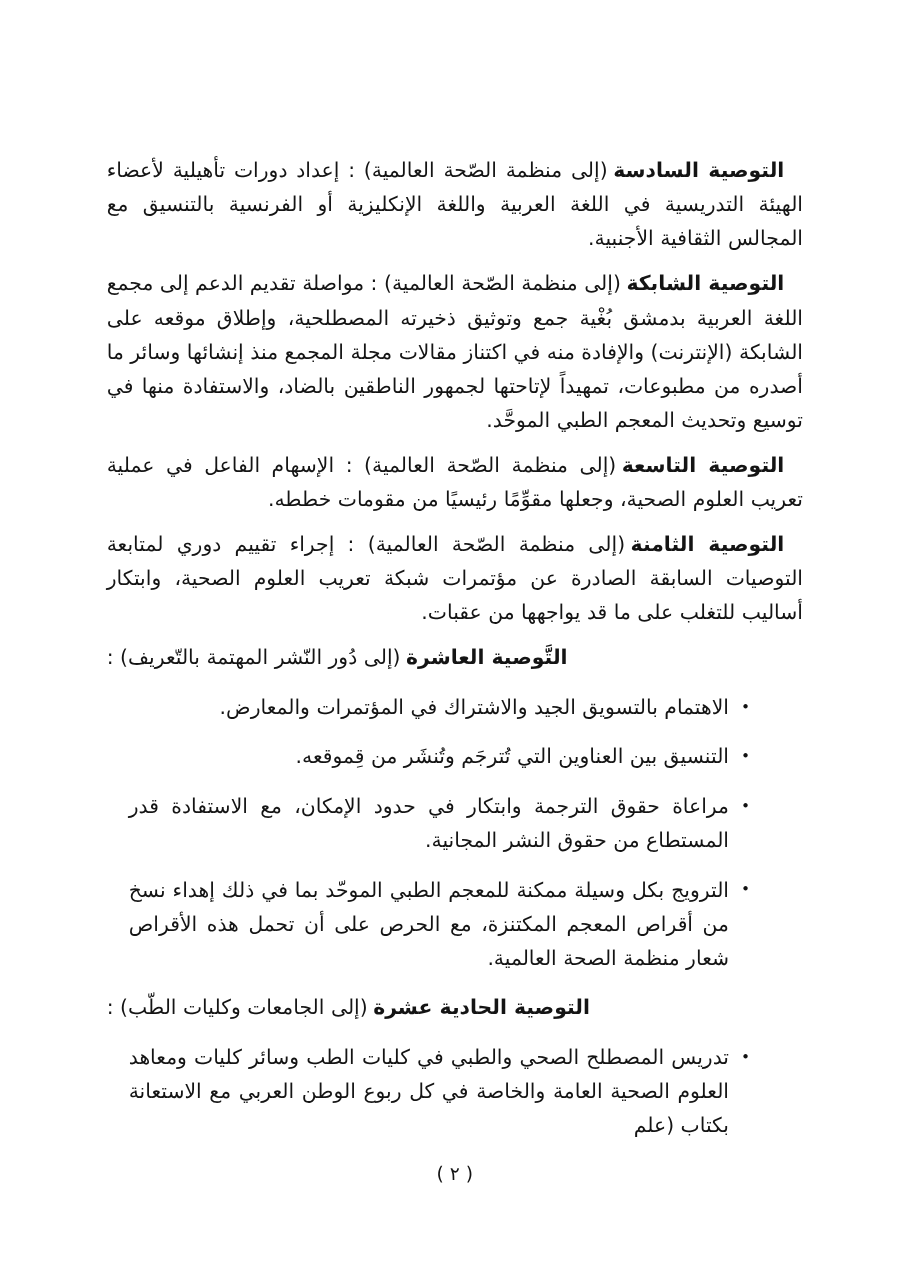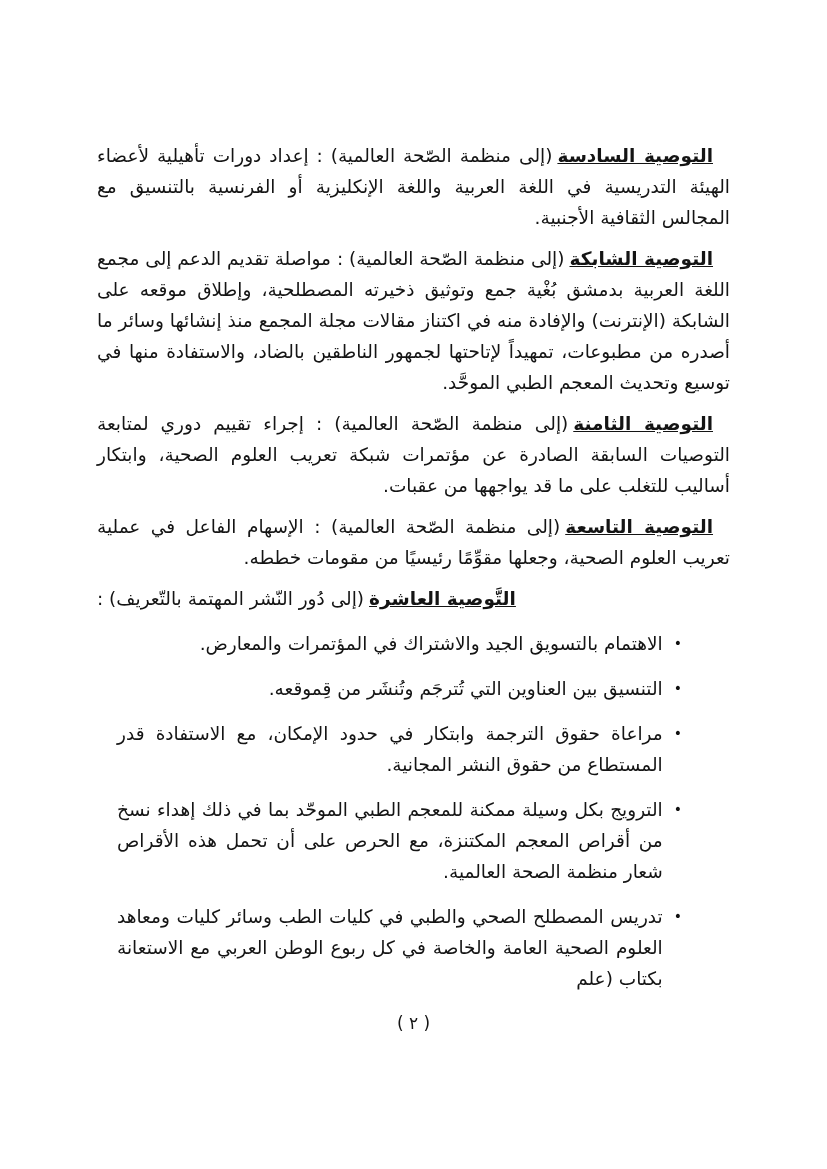--- a/index.html
+++ b/index.html
@@ -25,21 +25,20 @@
     line-height: 31px;
     text-align: justify;
   }
   .para {
     margin: 0 0 10px 0;
     text-indent: 17px;
   }
   .rec-title {
     font-weight: bold;
     padding-left: 5px;
-    text-decoration: underline;
   }
   .rec-heading {
     margin: 2px 0 14px 0;
     text-indent: 17px;
     text-align: left;
   }
   ul.bullets {
     list-style: none;
     margin: 0 0 6px 0;
     padding: 0 48px 0 0;
@@ -75,25 +74,25 @@
 
   <p class="para">
     <span class="rec-title">التوصية السادسة</span><span>(إلى منظمة الصّحة العالمية) : إعداد دورات تأهيلية لأعضاء الهيئة التدريسية في اللغة العربية واللغة الإنكليزية أو الفرنسية بالتنسيق مع المجالس الثقافية الأجنبية.</span>
   </p>
 
   <p class="para">
     <span class="rec-title">التوصية الشابكة</span><span>(إلى منظمة الصّحة العالمية) : مواصلة تقديم الدعم إلى مجمع اللغة العربية بدمشق بُغْية جمع وتوثيق ذخيرته المصطلحية، وإطلاق موقعه على الشابكة (الإنترنت) والإفادة منه في اكتناز مقالات مجلة المجمع منذ إنشائها وسائر ما أصدره من مطبوعات، تمهيداً لإتاحتها لجمهور الناطقين بالضاد، والاستفادة منها في توسيع وتحديث المعجم الطبي الموحَّد.</span>
   </p>
 
   <p class="para">
-    <span class="rec-title">التوصية الثامنة</span><span>(إلى منظمة الصّحة العالمية) : إجراء تقييم دوري لمتابعة التوصيات السابقة الصادرة عن مؤتمرات شبكة تعريب العلوم الصحية، وابتكار أساليب للتغلب على ما قد يواجهها من عقبات.</span>
+    <span class="rec-title">التوصية التاسعة</span><span>(إلى منظمة الصّحة العالمية) : الإسهام الفاعل في عملية تعريب العلوم الصحية، وجعلها مقوِّمًا رئيسيًا من مقومات خططه.</span>
   </p>
 
   <p class="para">
-    <span class="rec-title">التوصية التاسعة</span><span>(إلى منظمة الصّحة العالمية) : الإسهام الفاعل في عملية تعريب العلوم الصحية، وجعلها مقوِّمًا رئيسيًا من مقومات خططه.</span>
+    <span class="rec-title">التوصية الثامنة</span><span>(إلى منظمة الصّحة العالمية) : إجراء تقييم دوري لمتابعة التوصيات السابقة الصادرة عن مؤتمرات شبكة تعريب العلوم الصحية، وابتكار أساليب للتغلب على ما قد يواجهها من عقبات.</span>
   </p>
 
   <p class="rec-heading">
     <span class="rec-title">التَّوصية العاشرة</span><span>(إلى دُور النّشر المهتمة بالتّعريف) :</span>
   </p>
 
   <ul class="bullets">
     <li>
       <span class="bullet-icon">•</span>
       <span class="bullet-text">الاهتمام بالتسويق الجيد والاشتراك في المؤتمرات والمعارض.</span>
@@ -105,20 +104,23 @@
     <li>
       <span class="bullet-icon">•</span>
       <span class="bullet-text">مراعاة حقوق الترجمة وابتكار في حدود الإمكان، مع الاستفادة قدر المستطاع من حقوق النشر المجانية.</span>
     </li>
     <li>
       <span class="bullet-icon">•</span>
       <span class="bullet-text">الترويج بكل وسيلة ممكنة للمعجم الطبي الموحّد بما في ذلك إهداء نسخ من أقراص المعجم المكتنزة، مع الحرص على أن تحمل هذه الأقراص شعار منظمة الصحة العالمية.</span>
     </li>
   </ul>
 
+  <p class="rec-heading">
+    <span class="rec-title">التوصية الحادية عشرة</span><span>(إلى الجامعات وكليات الطّب) :</span>
+  </p>
 
   <ul class="bullets">
     <li>
       <span class="bullet-icon">•</span>
       <span class="bullet-text">تدريس المصطلح الصحي والطبي في كليات الطب وسائر كليات ومعاهد العلوم الصحية العامة والخاصة في كل ربوع الوطن العربي مع الاستعانة بكتاب (علم</span>
     </li>
   </ul>
 
   <div class="page-number">( ٢ )</div>
 

